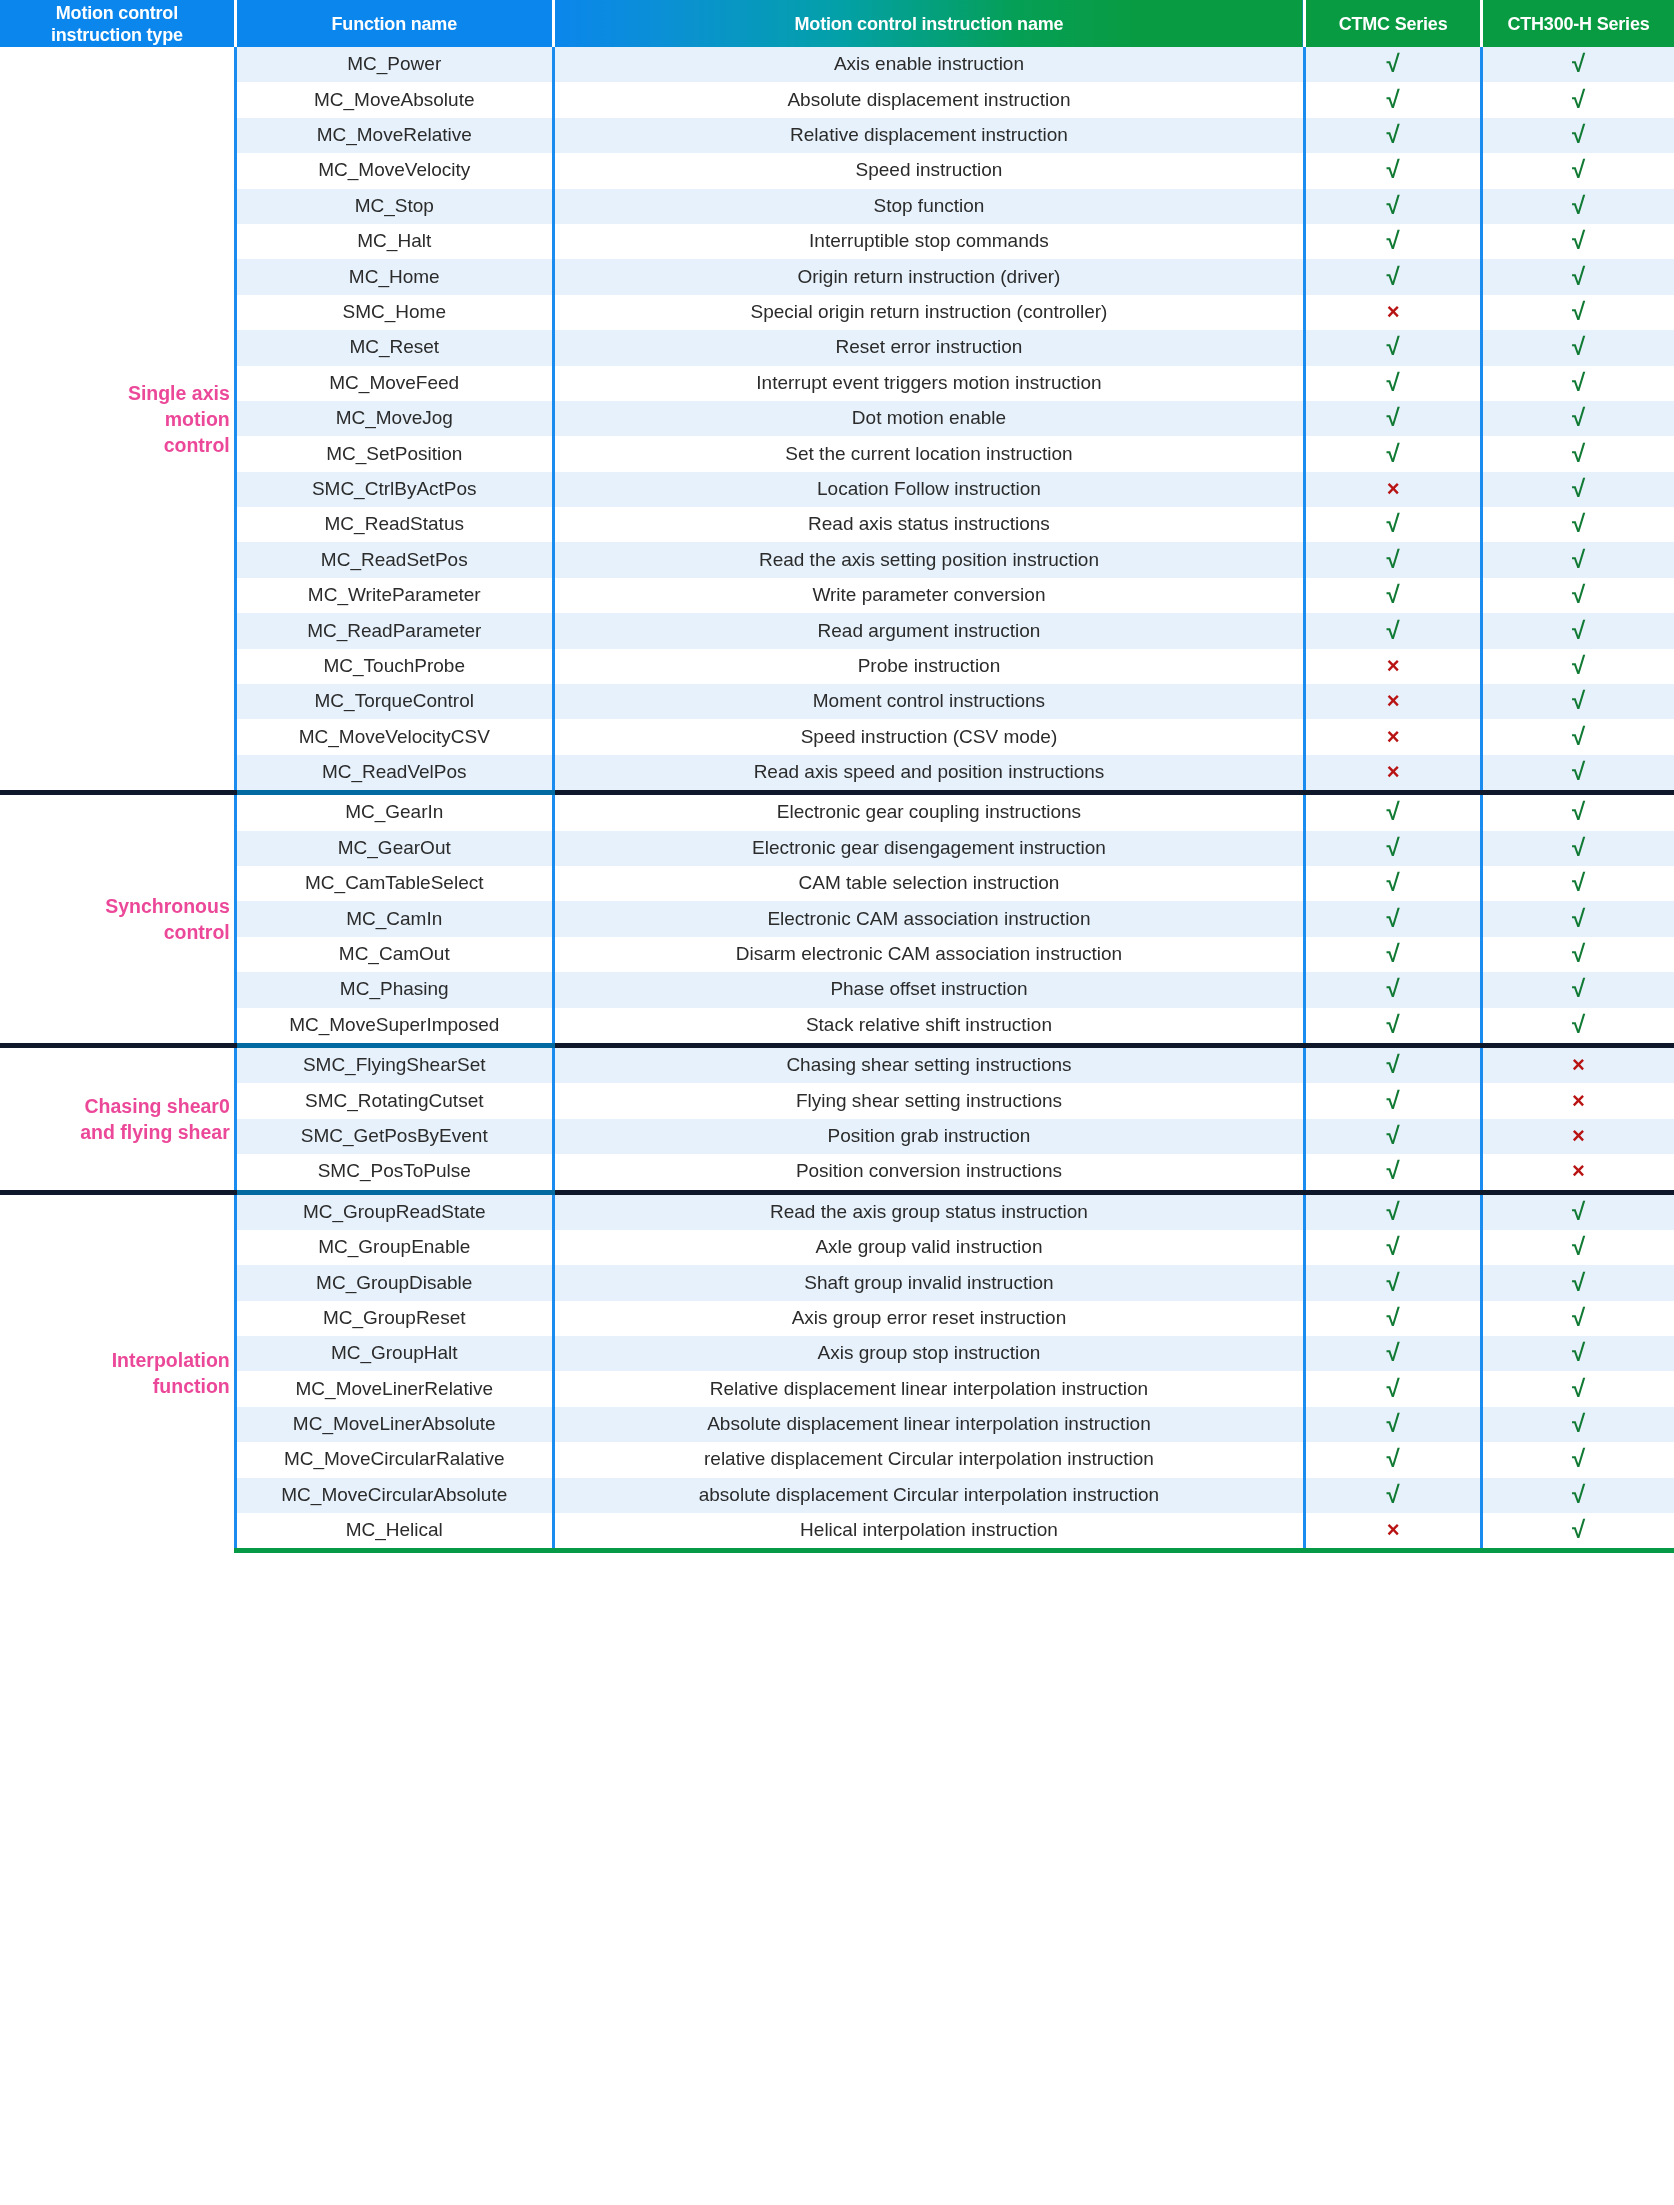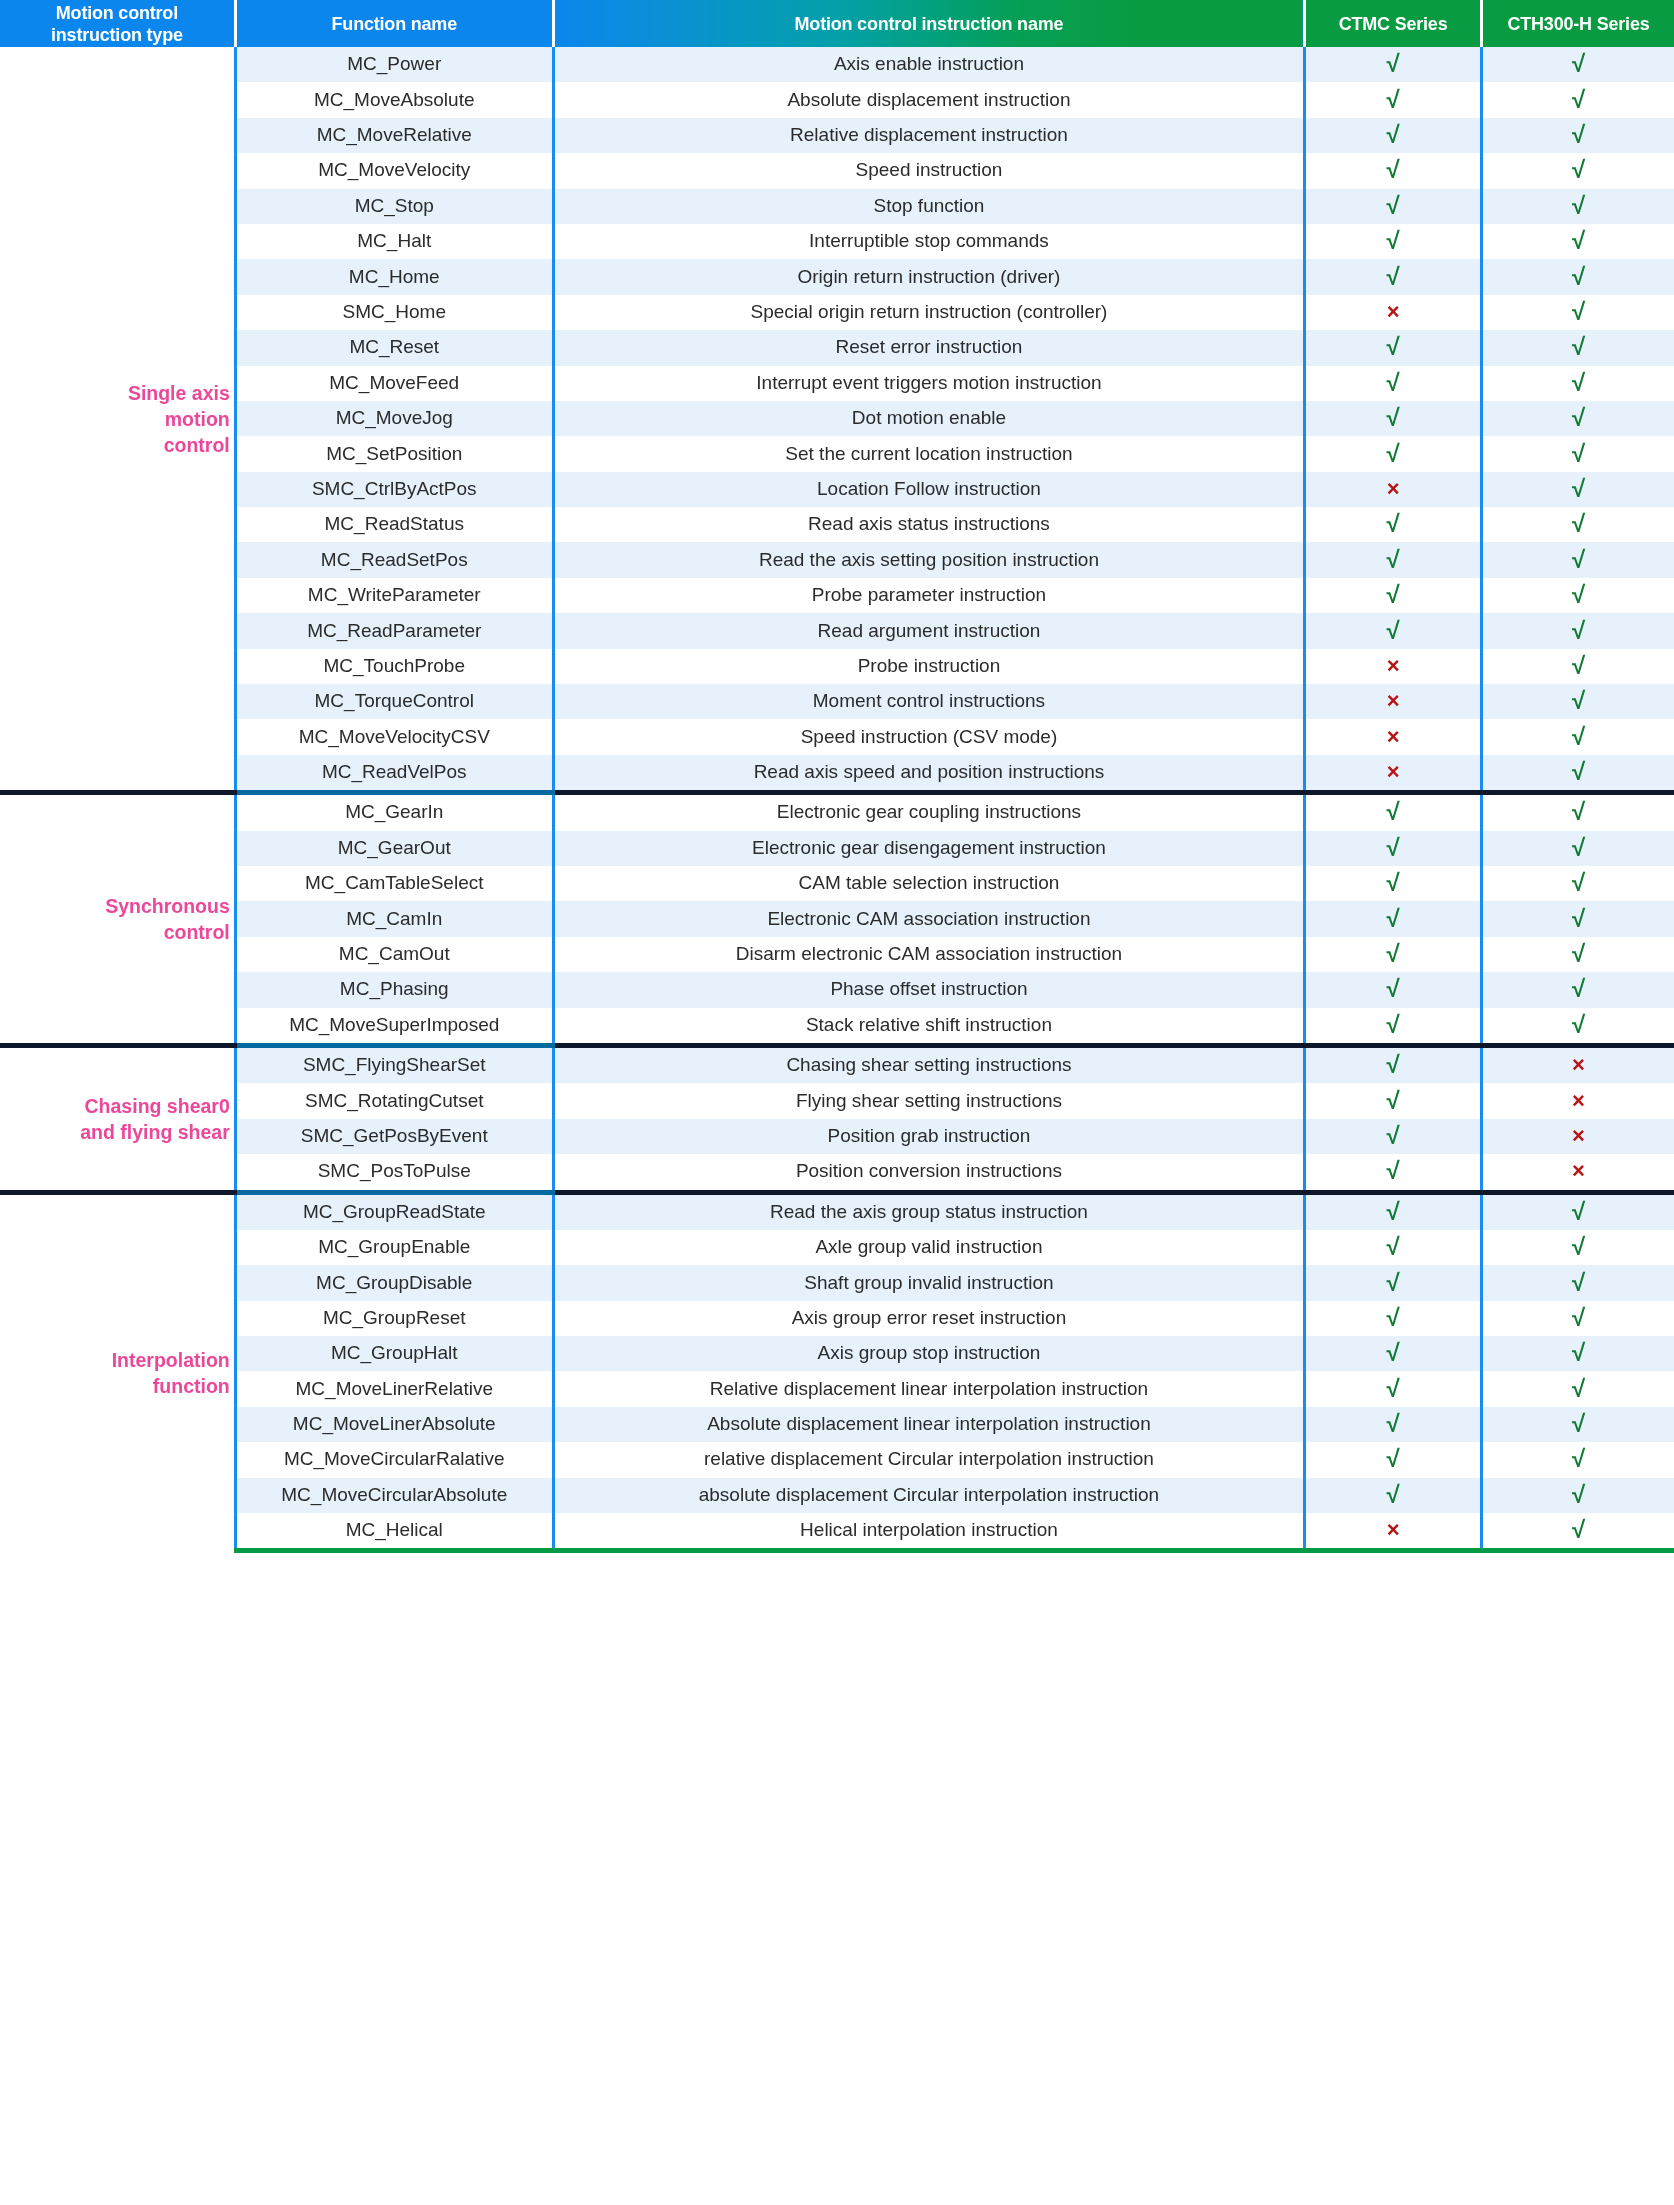--- a/index.html
+++ b/index.html
@@ -228,21 +228,21 @@
         <td class="cell-cth"><span class="mark-yes">√</span></td>
       </tr>
       <tr class="zebra-odd">
         <td class="cell-func"><span class="txt">MC_ReadSetPos</span></td>
         <td class="cell-instr"><span class="txt">Read the axis setting position instruction</span></td>
         <td class="cell-ctmc"><span class="mark-yes">√</span></td>
         <td class="cell-cth"><span class="mark-yes">√</span></td>
       </tr>
       <tr class="zebra-even">
         <td class="cell-func"><span class="txt">MC_WriteParameter</span></td>
-        <td class="cell-instr"><span class="txt">Probe parameter instruction</span></td>
+        <td class="cell-instr"><span class="txt">Write parameter conversion</span></td>
         <td class="cell-ctmc"><span class="mark-yes">√</span></td>
         <td class="cell-cth"><span class="mark-yes">√</span></td>
       </tr>
       <tr class="zebra-odd">
         <td class="cell-func"><span class="txt">MC_ReadParameter</span></td>
         <td class="cell-instr"><span class="txt">Read argument instruction</span></td>
         <td class="cell-ctmc"><span class="mark-yes">√</span></td>
         <td class="cell-cth"><span class="mark-yes">√</span></td>
       </tr>
       <tr class="zebra-even">

